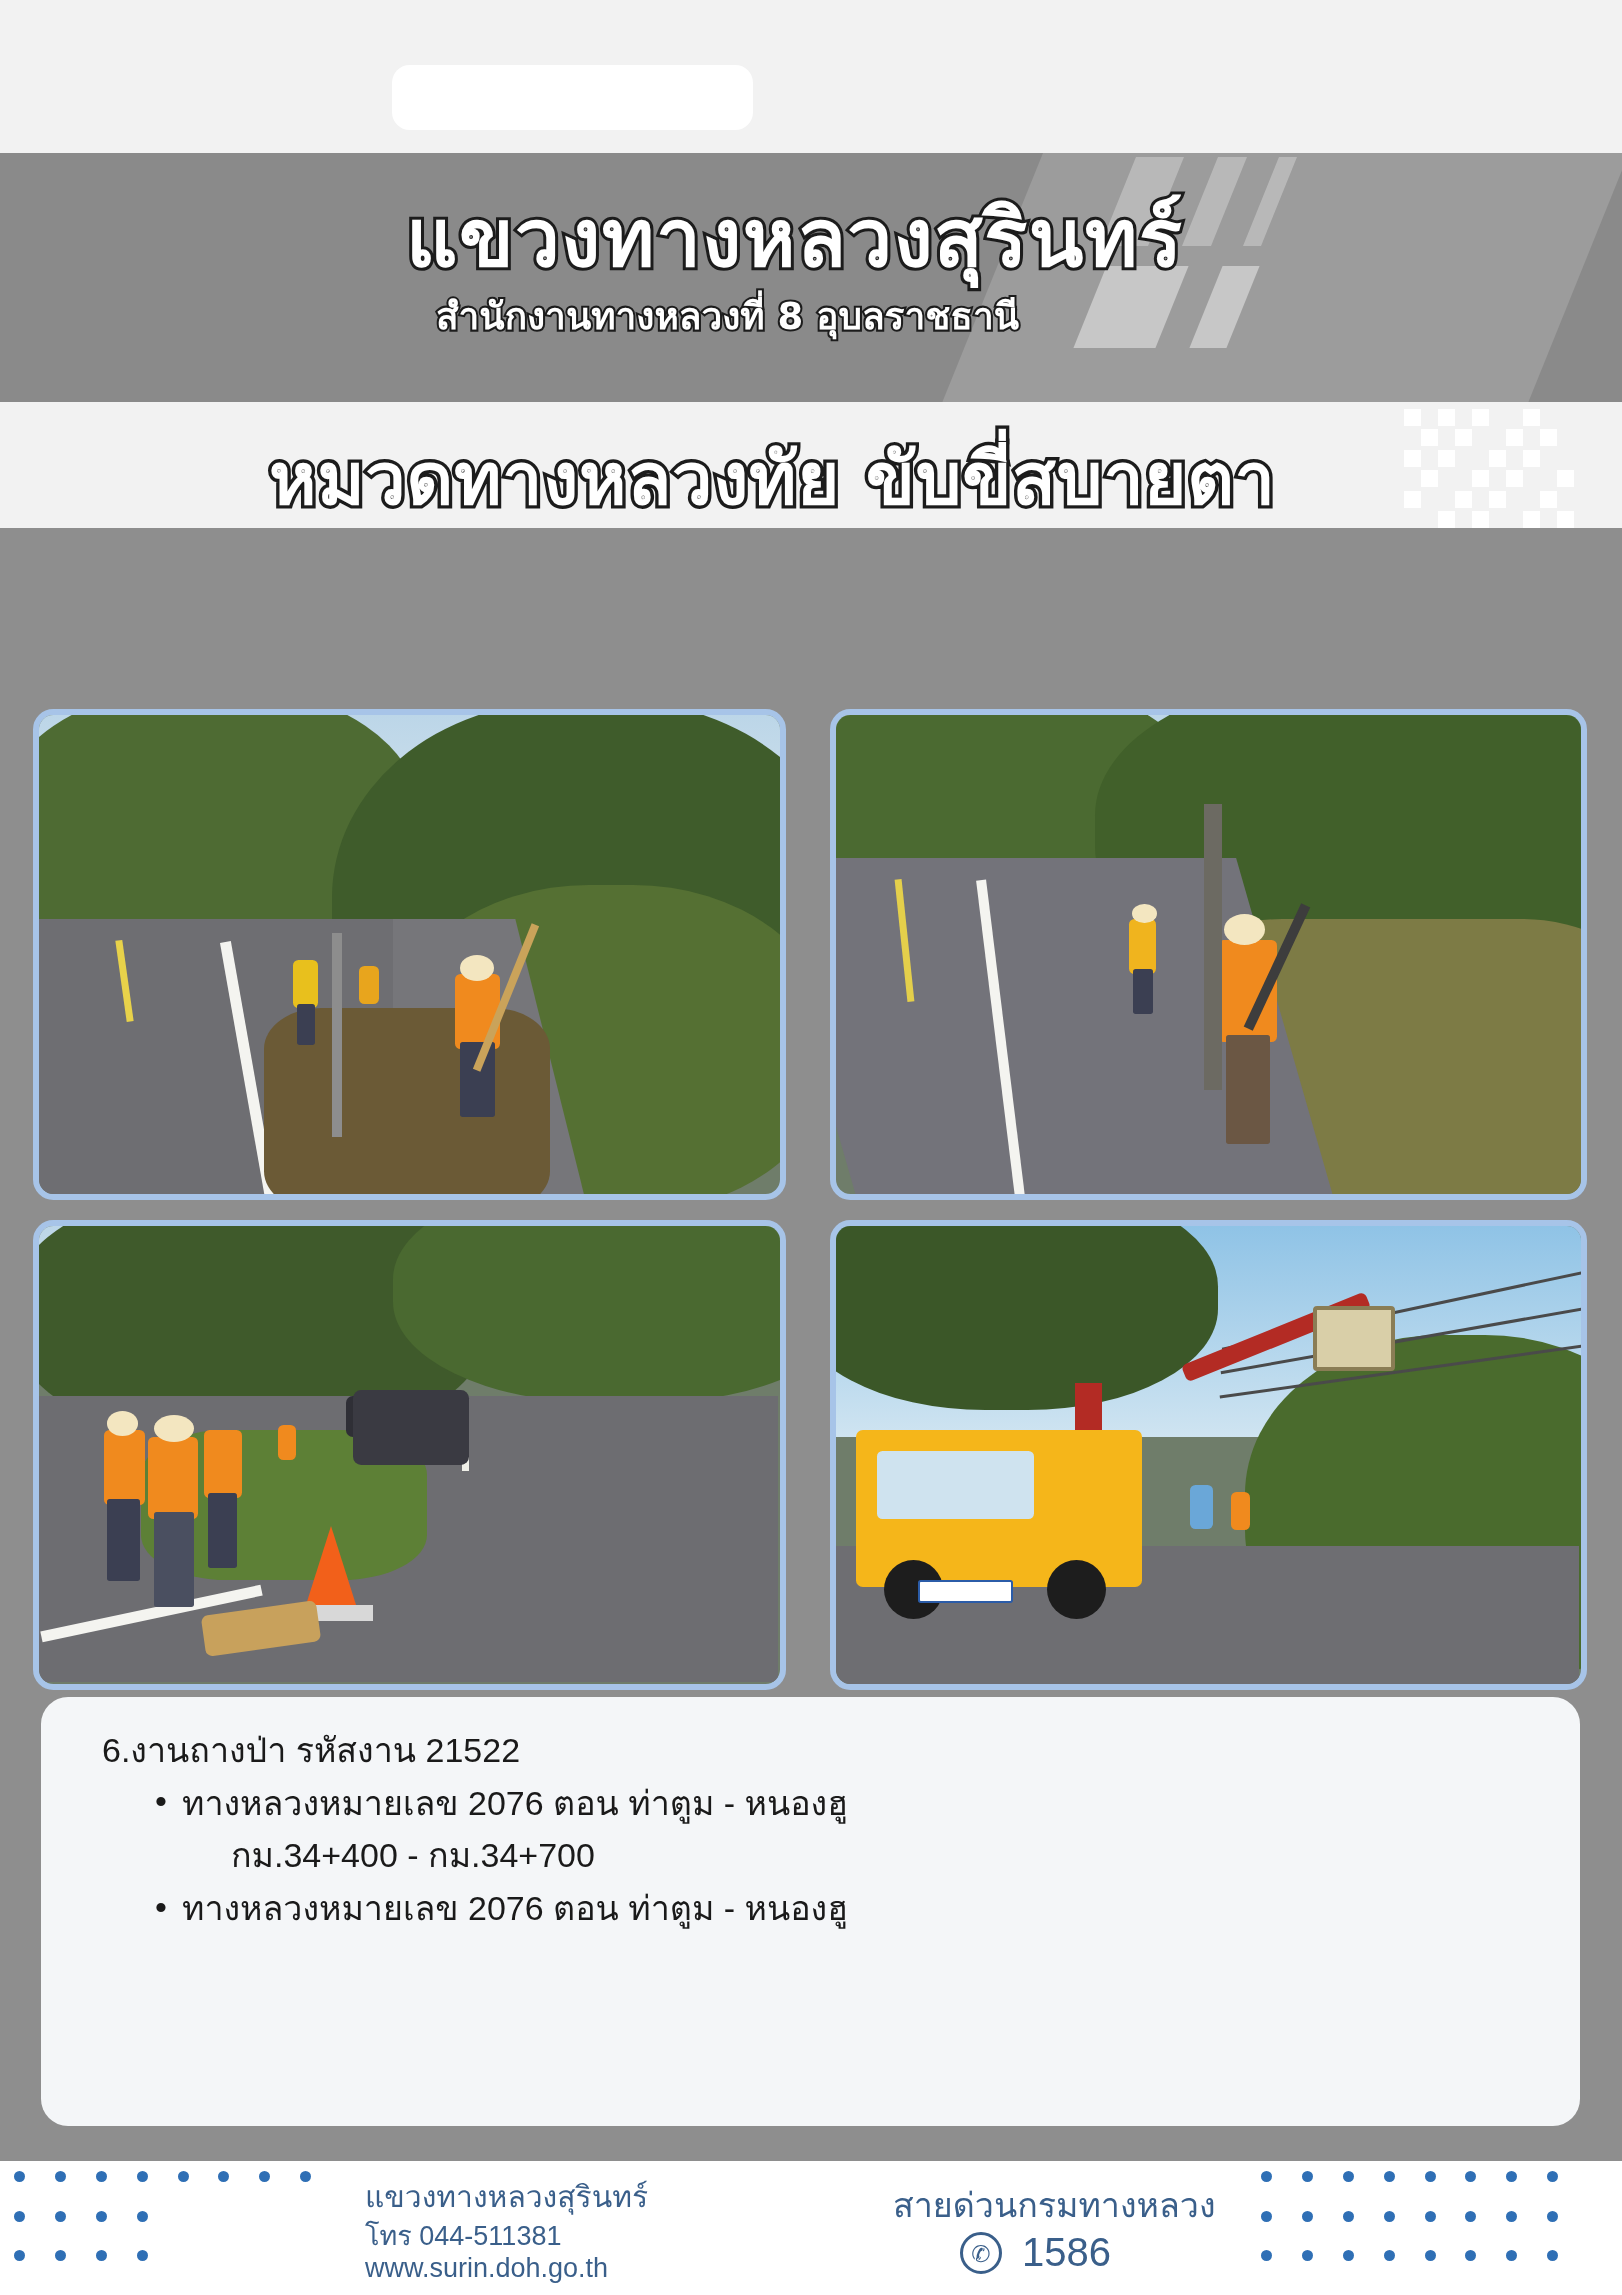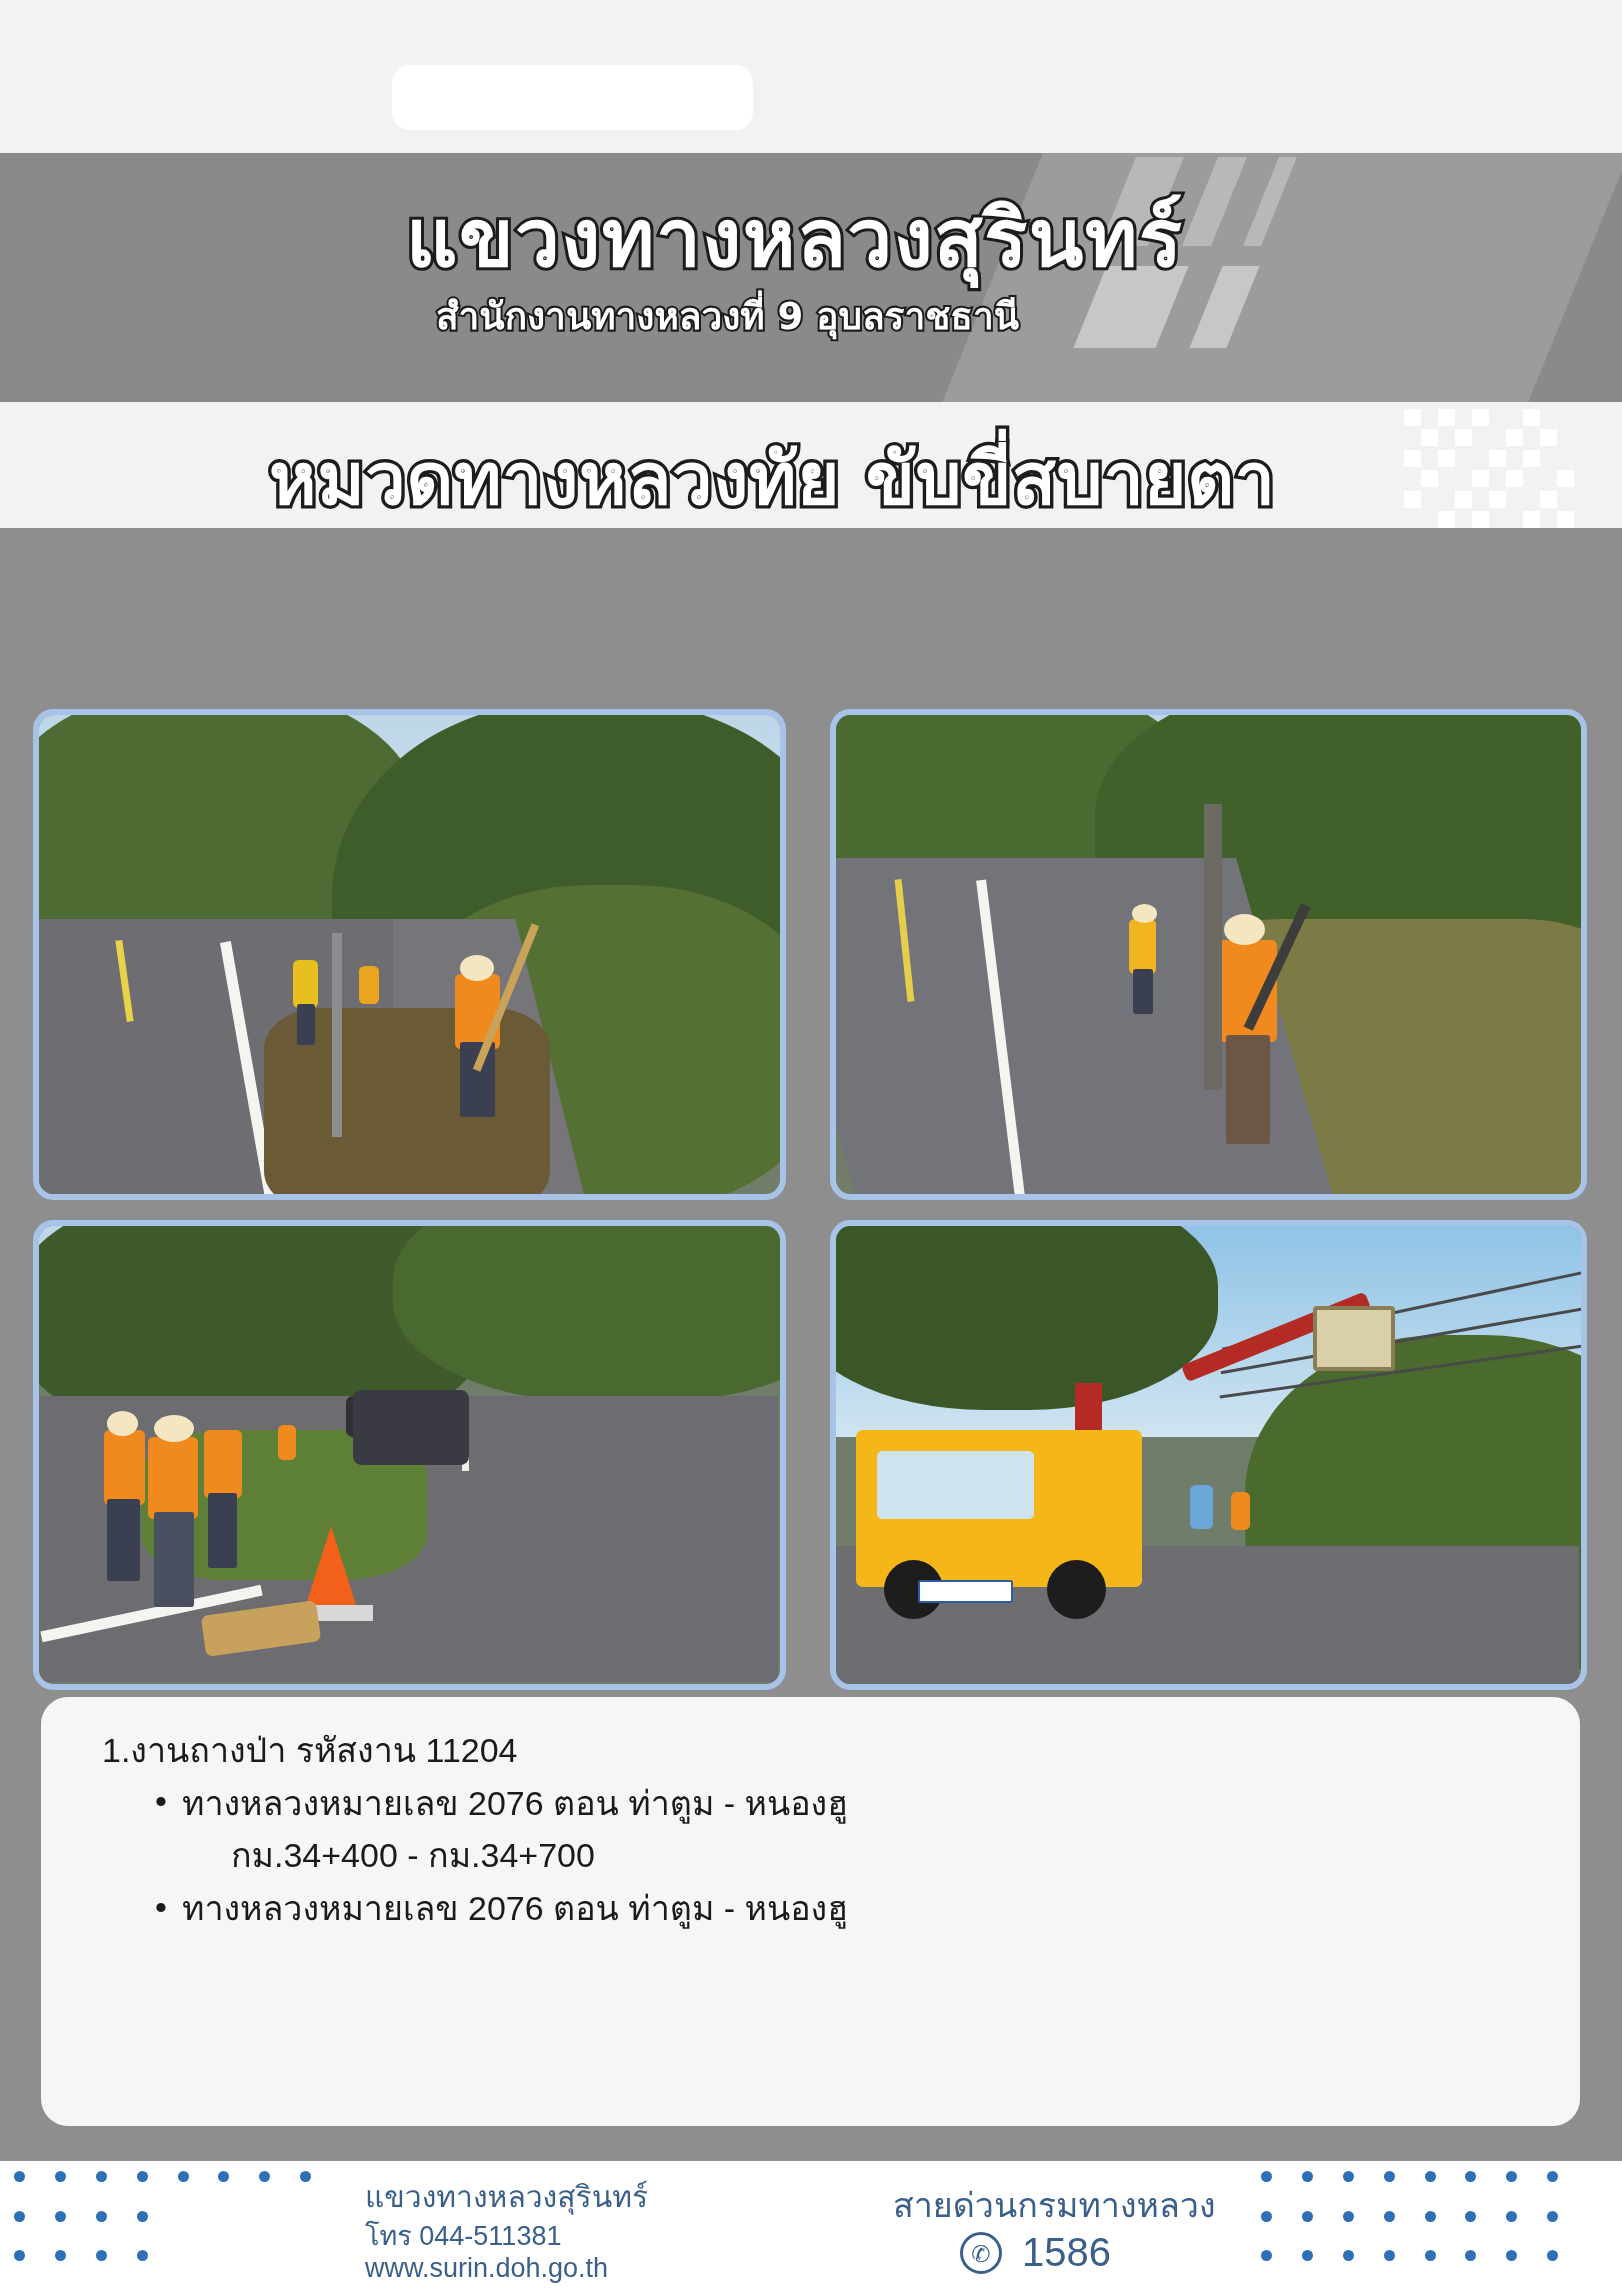--- a/index.html
+++ b/index.html
@@ -326,21 +326,21 @@
     <div class="stripe s2"></div>
     <div class="stripe s3"></div>
     <div class="stripe s4"></div>
     <div class="stripe s5"></div>
   </div>
 
   <div class="white-pill"></div>
 
 
   <div class="org-title">แขวงทางหลวงสุรินทร์</div>
-  <div class="org-sub">สำนักงานทางหลวงที่ 9 อุบลราชธานี</div>
+  <div class="org-sub">สำนักงานทางหลวงที่ 8 อุบลราชธานี</div>
 
   <div class="slogan-band"></div>
   <div class="slogan">หมวดทางหลวงทัย ขับขี่สบายตา</div>
   <div class="qr">
     <i style="top:0;left:0"></i>
       <i style="top:0;left:34px"></i>
       <i style="top:0;left:68px"></i>
       <i style="top:0;left:119px"></i>
     <i style="top:20.4px;left:17px"></i>
       <i style="top:20.4px;left:51px"></i>
@@ -443,21 +443,21 @@
     <div style="position:absolute;top:225px;left:41px;width:157px;height:68px;background:#cfe3ef;border-radius:5.5px;"></div>
     <div style="position:absolute;top:334px;left:48px;width:59px;height:59px;background:#1d1d1d;border-radius:50%;"></div>
     <div style="position:absolute;top:334px;left:211px;width:59px;height:59px;background:#1d1d1d;border-radius:50%;"></div>
     <div style="position:absolute;top:354px;left:82px;width:95px;height:23px;background:#ffffff;border:2px solid #2b5ca8;border-radius:2.7px;"></div>
     <div class="worker-body" style="top:259px;left:354px;width:23px;height:44px;background:#6aa7d8;"></div>
     <div class="worker-body" style="top:266px;left:395px;width:19px;height:38px;"></div>
   </div>
 
   <div class="info-card"></div>
   <div class="info-list">
-    <div class="info-num">1.งานถางป่า รหัสงาน 11204</div>
+    <div class="info-num">6.งานถางป่า รหัสงาน 21522</div>
     <div class="info-bullet">ทางหลวงหมายเลข 2076 ตอน ท่าตูม - หนองฮู</div>
     <div class="info-km">กม.34+400 - กม.34+700</div>
     <div class="info-bullet">ทางหลวงหมายเลข 2076 ตอน ท่าตูม - หนองฮู</div>
   </div>
 
   <div class="footer"></div>
   <div class="dots-left">
     <div class="dot" style="top:0;left:0"></div>
       <div class="dot" style="top:0;left:41px"></div>
       <div class="dot" style="top:0;left:82px"></div>

